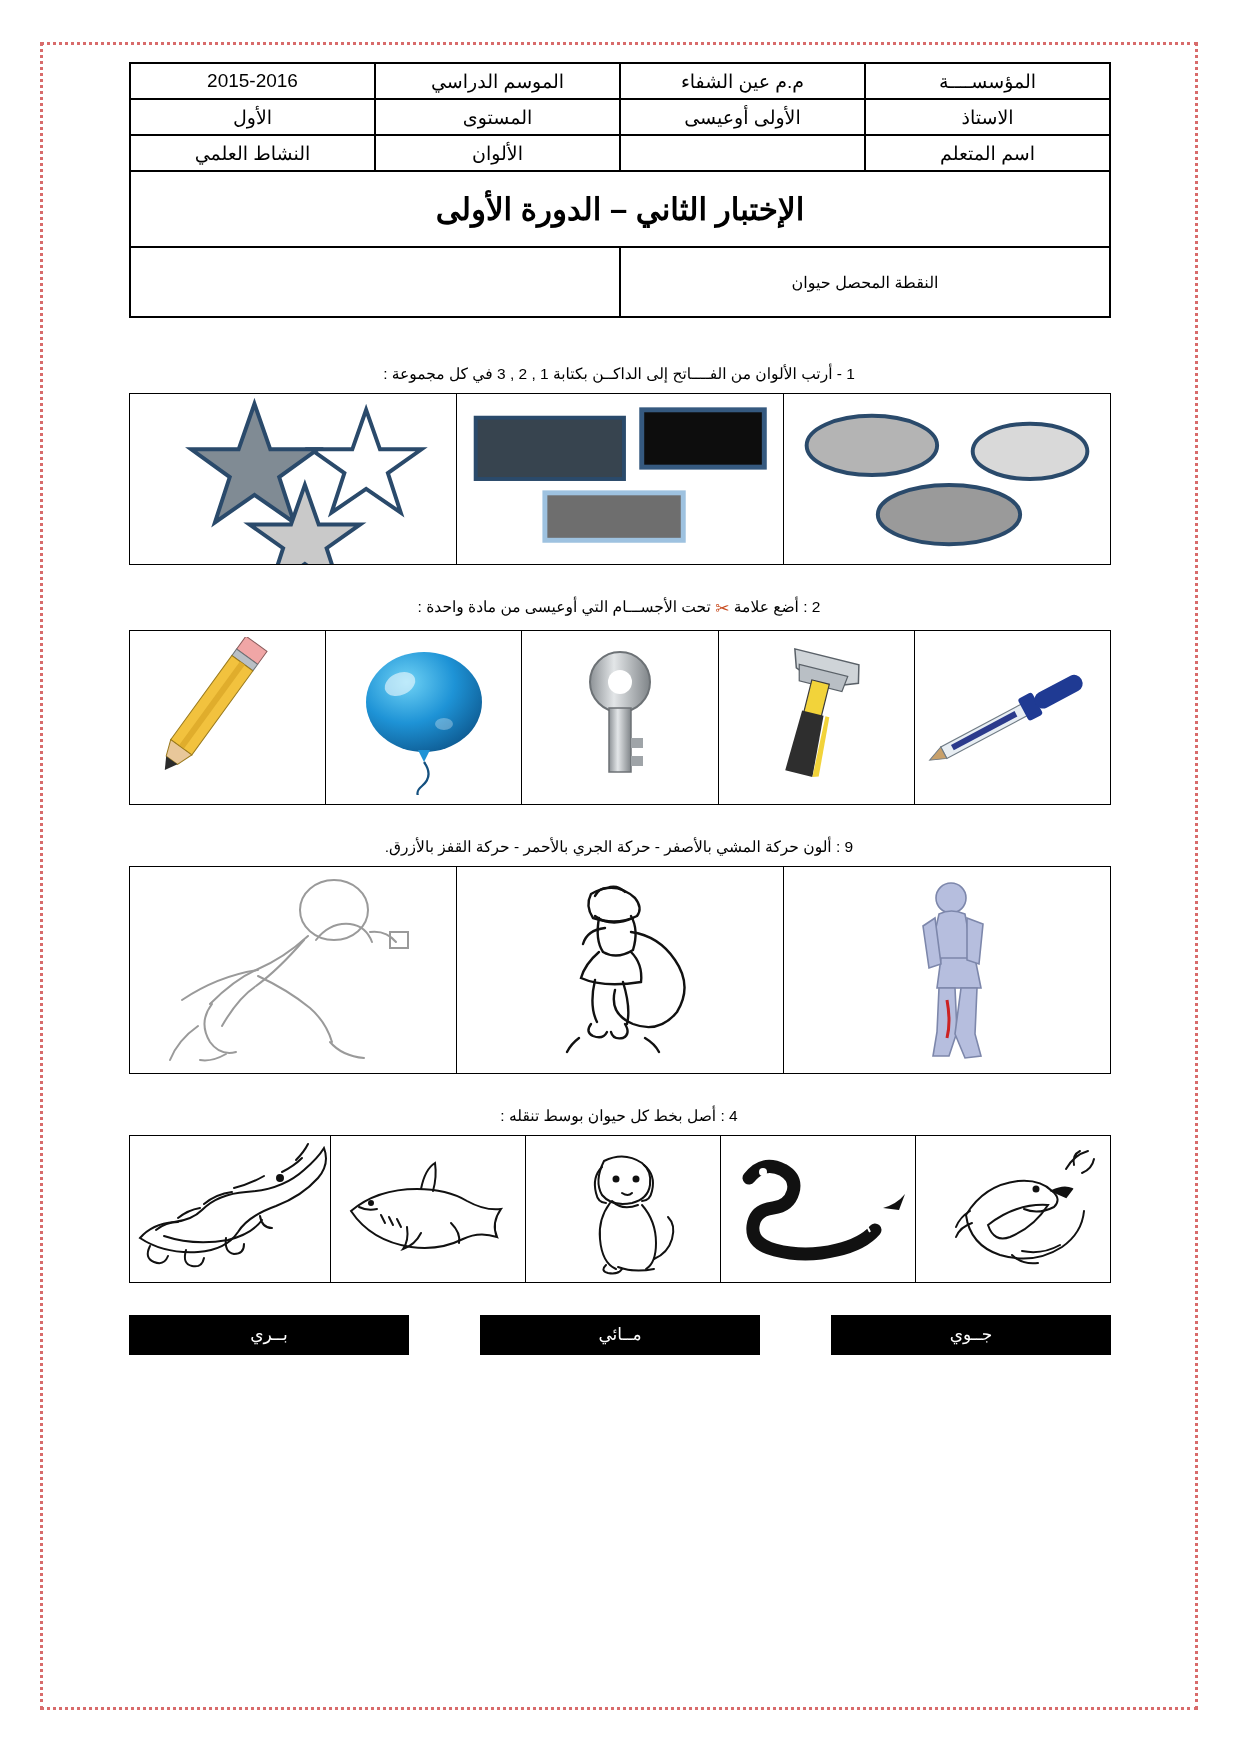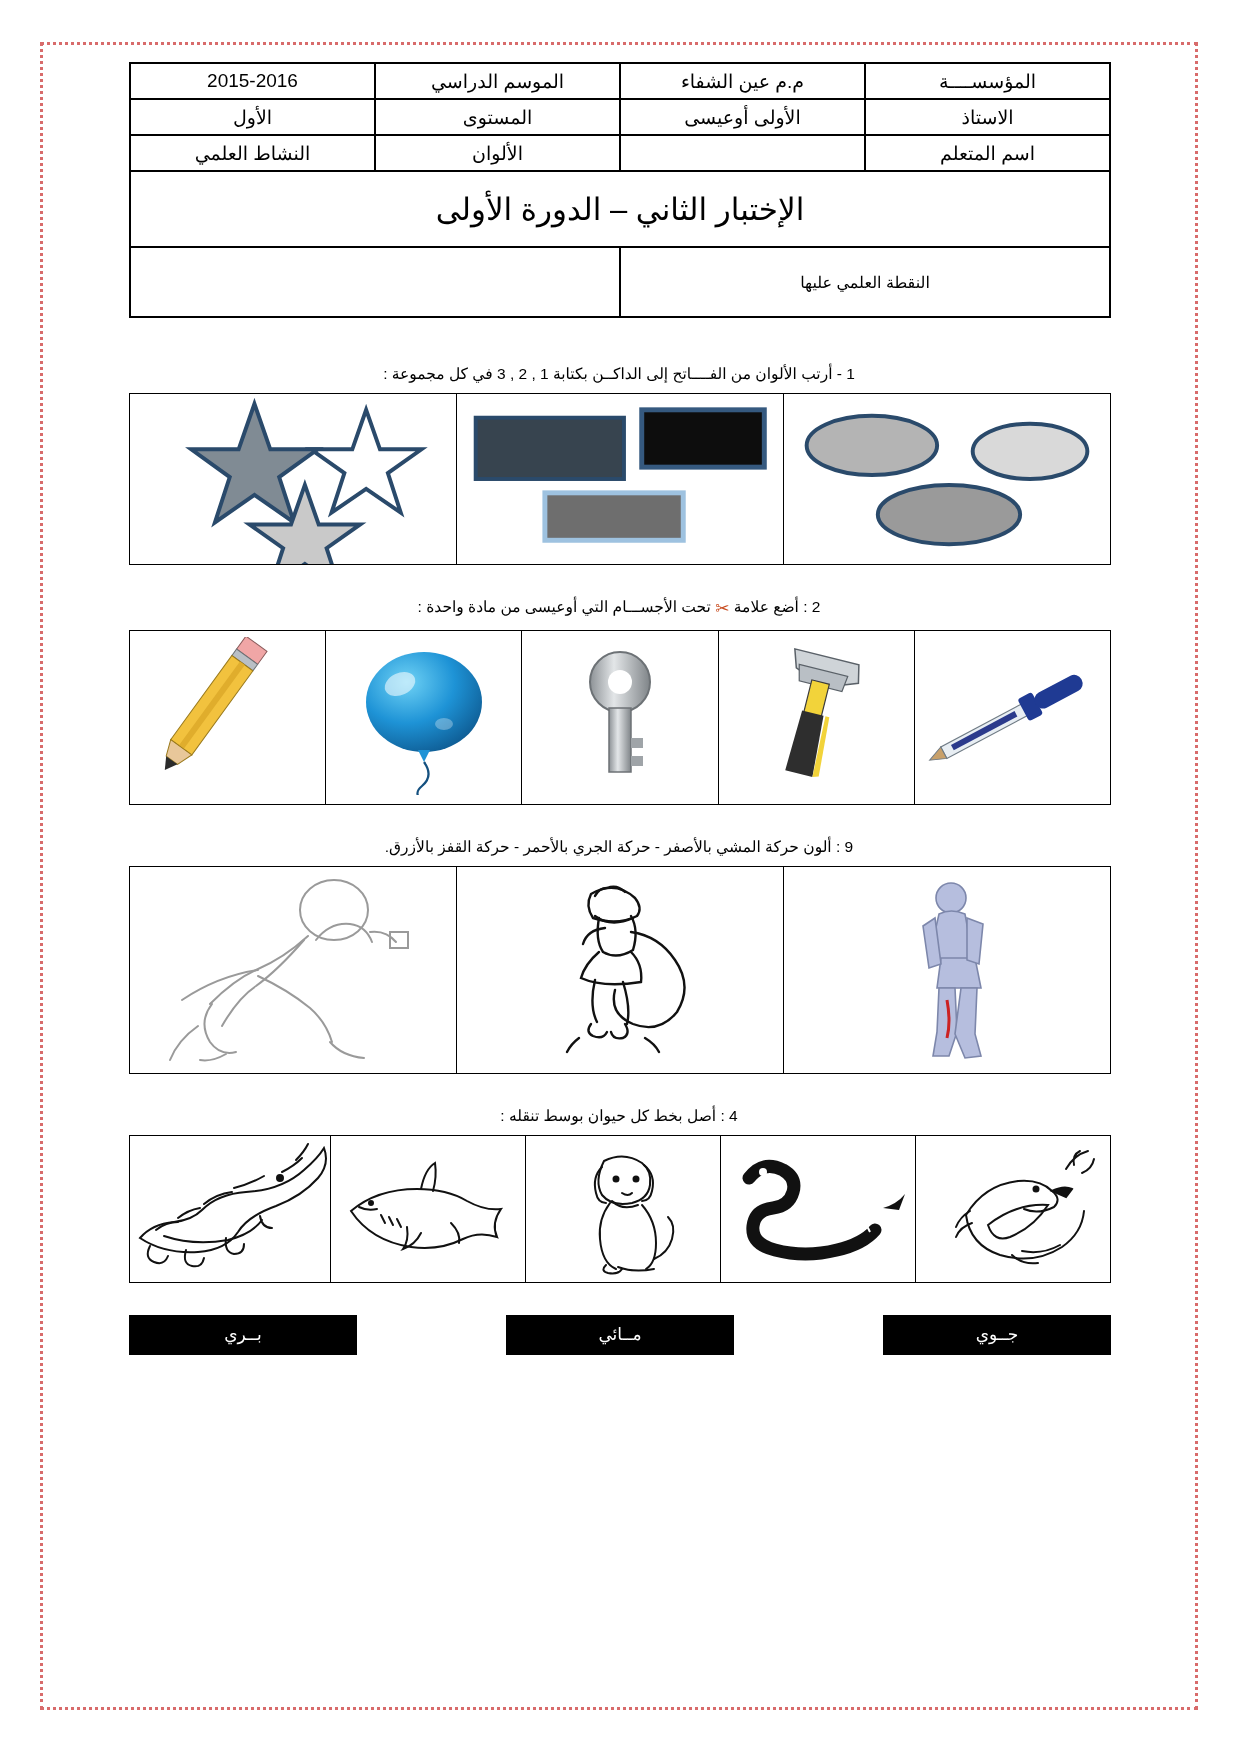--- a/index.html
+++ b/index.html
@@ -45,21 +45,21 @@
   table.header-table td {
     border: 2px solid #000;
     text-align: center;
     vertical-align: middle;
     font-size: 19px;
     padding: 4px 6px;
     height: 26px;
   }
   .title-cell {
     font-size: 31px !important;
-    font-weight: normal;
+    font-weight: bold;
     height: 66px !important;
     letter-spacing: 0px;
   }
   .tall-cell {
     height: 60px !important;
     font-size: 16px !important;
   }
   .blank-cell { background: #fff; }
 
   
@@ -106,21 +106,21 @@
   
   .labels-row {
     width: 982px;
     margin: 32px auto 0 auto;
     display: flex;
     justify-content: space-between;
   }
   .label-box {
     background: #000;
     color: #fff;
-    width: 228px;
+    width: 280px;
     height: 40px;
     line-height: 40px;
     text-align: center;
     font-size: 17px;
     letter-spacing: 2px;
   }
 
   .scissors {
     display: inline-block;
     vertical-align: -2px;
@@ -152,21 +152,21 @@
     <tr>
       <td>اسم المتعلم</td>
       <td></td>
       <td>الألوان</td>
       <td>النشاط العلمي</td>
     </tr>
     <tr>
       <td class="title-cell" colspan="4">الإختبار الثاني – الدورة الأولى</td>
     </tr>
     <tr>
-      <td class="tall-cell" colspan="2">النقطة العلمي عليها</td>
+      <td class="tall-cell" colspan="2">النقطة المحصل حيوان</td>
       <td class="tall-cell blank-cell" colspan="2"></td>
     </tr>
   </tbody>
     </table>
 
   <div class="q-text q1">1 -  أرتب الألوان من الفــــاتح إلى الداكــن   بكتابة 1 ,  2 ,  3 في كل مجموعة :</div>
 
   <div class="box-row row1">
 
     <div class="box-cell">

